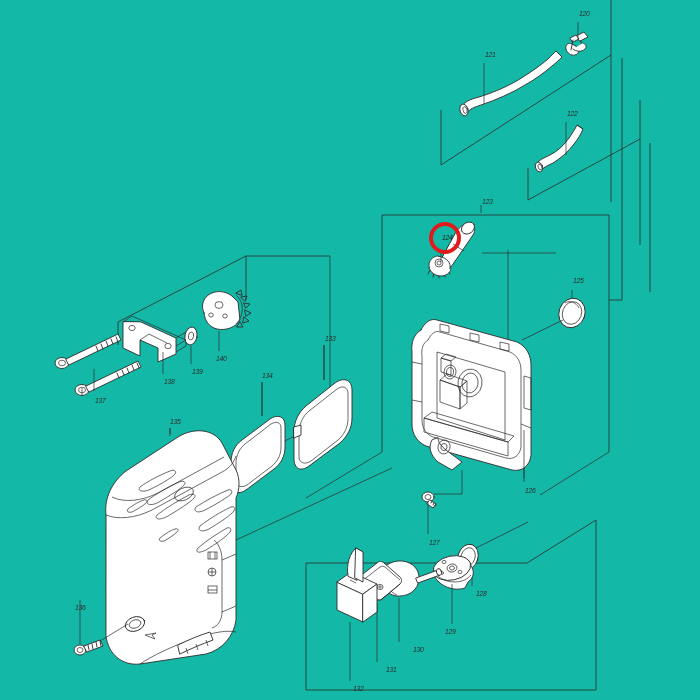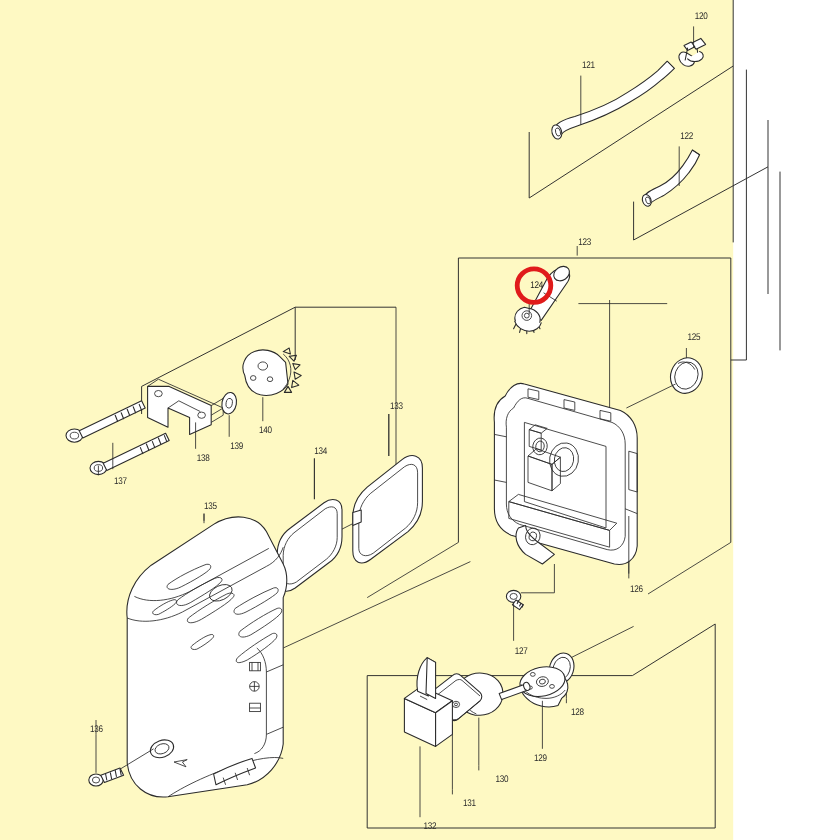--- a/index.html
+++ b/index.html
@@ -3,22 +3,23 @@
 <meta charset="utf-8">
 <title>Parts Diagram</title>
 <style>
   html,body{margin:0;padding:0;background:#ffffff;}
   body{
     font-family:"Liberation Sans", sans-serif;
     width:700px;height:700px;overflow:hidden;
   }
   #diagram-root{
     position:relative;
-    width:611px;height:700px;
-    background:#fef9c3;
+    width:700px;height:700px;
+    background:#14b8a6;
+    font-style:italic;
   }
   #art{position:absolute;left:0;top:0;width:700px;height:700px;}
   .lbl{
     position:absolute;
     font-family:"Liberation Sans", sans-serif;
     font-size:8px;
     letter-spacing:-0.3px;
     color:#2b2b2b;
     line-height:1;
     transform:scaleX(0.85);

